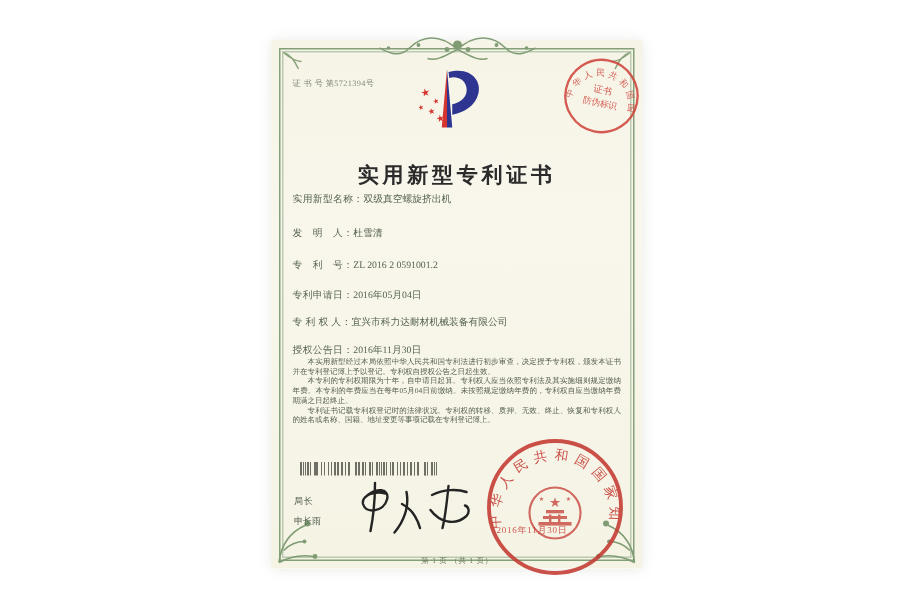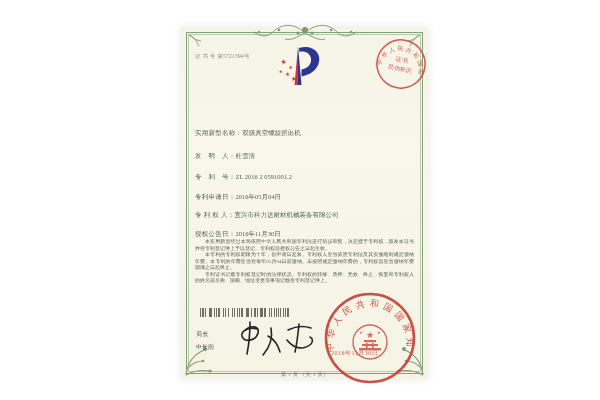--- a/index.html
+++ b/index.html
@@ -110,20 +110,21 @@
       <defs>
           <path id="arcSmall" d="M 8,34 A 20,20 0 1 1 48,34" fill="none"></path>
         </defs>
       <text font-size="6" fill="#cf4038" letter-spacing="2.2">
         <textPath href="#arcSmall">中华人民共和国国家知识产权局</textPath>
       </text>
       <text x="28" y="26" font-size="6.5" fill="#cf4038" text-anchor="middle">证书</text>
       <text x="28" y="35" font-size="6" fill="#cf4038" text-anchor="middle">防伪标识</text>
     </svg>
 
+    <div class="title">实用新型专利证书</div>
 
     <div class="field tiny" style="top:101px;">
       <span class="lab">实用新型名称：</span><span>双级真空螺旋挤出机</span>
     </div>
     <div class="field tiny" style="top:124px;">
       <span class="lab">发　明　人：</span><span>杜雪清</span>
     </div>
     <div class="field tiny" style="top:145px;">
       <span class="lab">专　利　号：</span><span>ZL 2016 2 0591001.2</span>
     </div>

